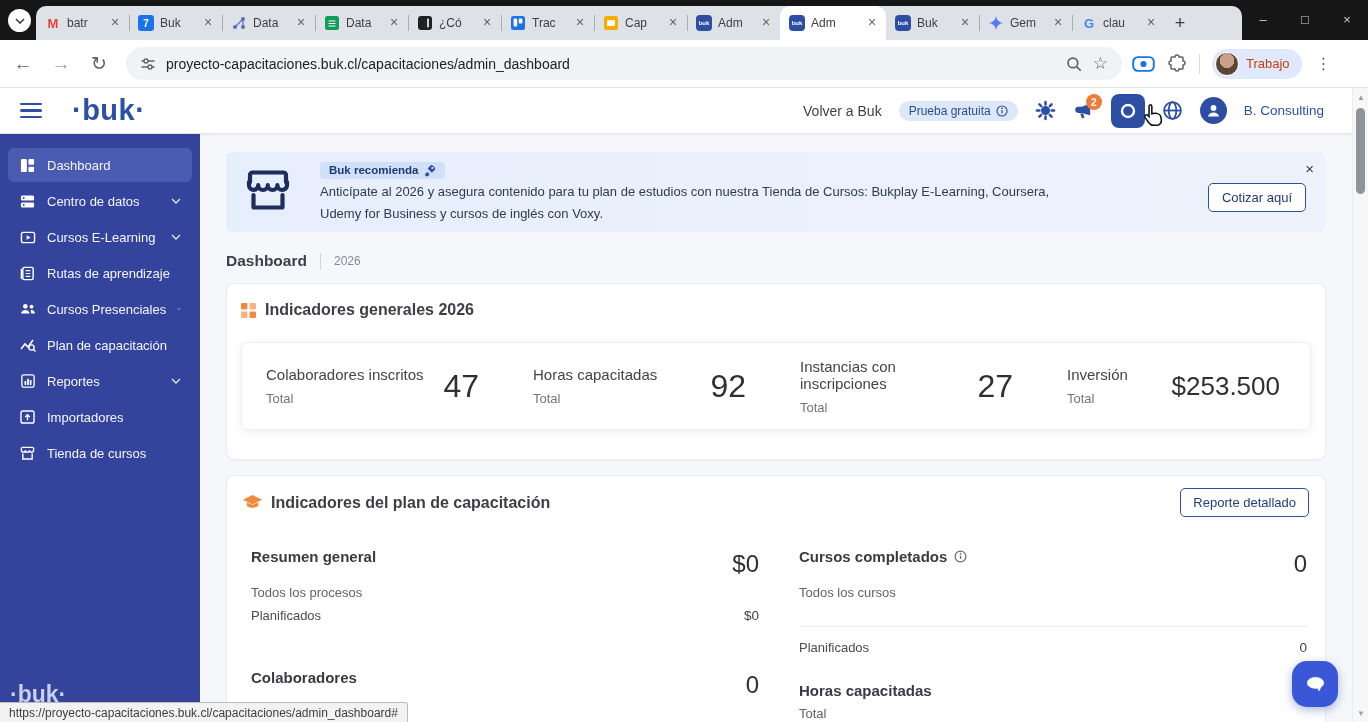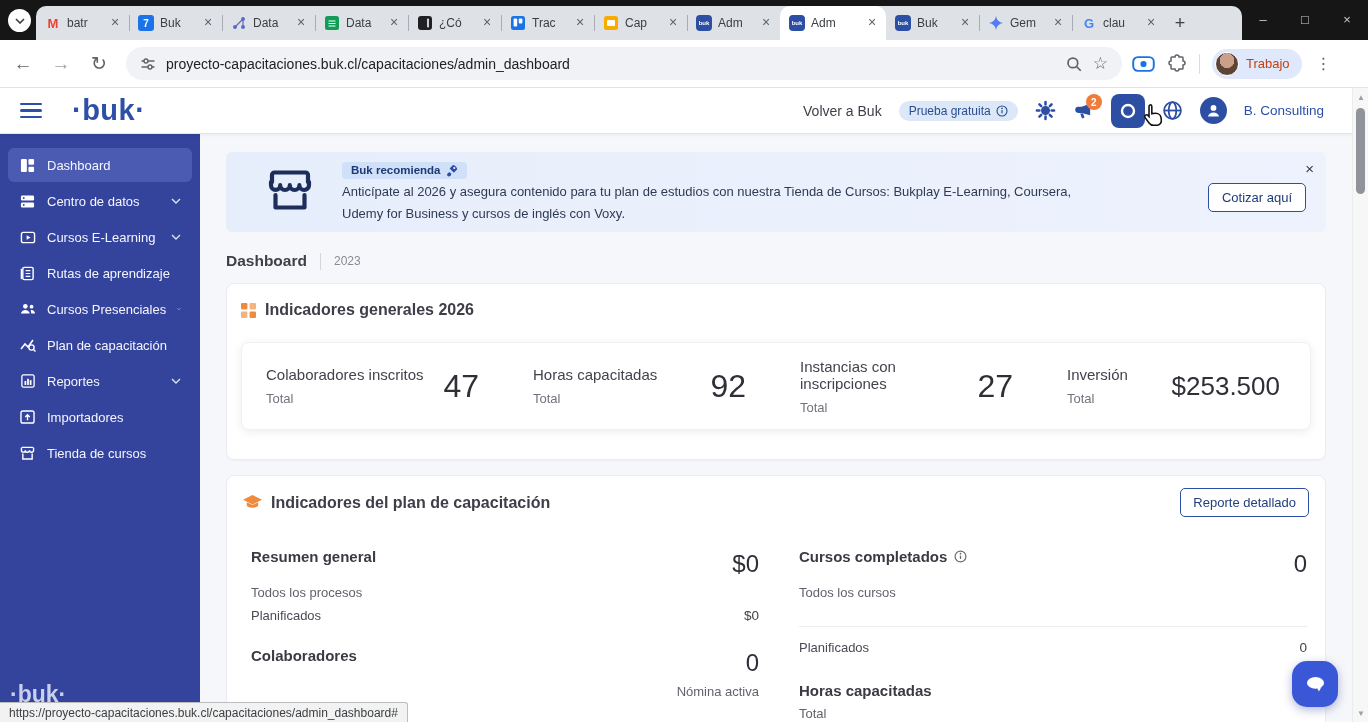--- a/index.html
+++ b/index.html
@@ -57,21 +57,21 @@
   .sidebar { position:absolute; top:134px; left:0; width:200px; bottom:0; background:#34439B; z-index:4; padding-top:12px; }
   .side-item { height:34px; margin:2px 8px; border-radius:6px; display:flex; align-items:center; gap:11px; padding:0 11px; color:#F4F6FF; font-size:13px; cursor:pointer; }
   .side-item.active { background:#4C5BB2; }
   .side-item .chev { margin-left:auto; opacity:.85; }
   .side-item .lbl { white-space:nowrap; }
   .side-icon { width:17px; height:17px; flex:none; display:flex; align-items:center; justify-content:center; }
   .side-footer { position:absolute; left:10px; bottom:14px; font-size:23px; font-weight:700; color:#C9D0EE; }
 
   
   .main { position:absolute; left:200px; top:134px; right:16px; bottom:0; background:#F6F7FA; overflow:hidden; padding:18px 26px 0; }
-  .banner { height:80px; background:linear-gradient(90deg,#E7EEFB,#EDF2FD); border-radius:6px; position:relative; display:flex; align-items:center; padding:0 38px; margin-bottom:20px; }
+  .banner { height:80px; background:linear-gradient(90deg,#E7EEFB,#EDF2FD); border-radius:6px; position:relative; display:flex; align-items:center; padding:0 16px; margin-bottom:20px; }
   .banner-icon { margin:0 26px 0 0; }
   .banner-body { display:flex; flex-direction:column; gap:4px; }
   .banner-badge { align-self:flex-start; background:#CFE0F8; border-radius:4px; padding:2px 9px; font-size:11.5px; font-weight:bold; color:#1D3A75; display:flex; align-items:center; gap:5px; }
   .banner-text { font-size:13px; color:#2E3B54; line-height:18px; }
   .banner-cta { position:absolute; right:20px; top:31px; background:#fff; border:1px solid #2C4FA3; border-radius:5px; padding:6px 13px; font-size:13px; color:#1F3A78; }
   .banner-close { position:absolute; right:12px; top:8px; font-size:15px; color:#3A3A44; }
 
   .breadcrumb { display:flex; align-items:center; gap:13px; margin:0 0 13px; }
   .bc-current { font-size:15.5px; font-weight:600; color:#3F3F49; }
   .bc-sep { width:1px; height:17px; background:#D5D6DC; }
@@ -458,21 +458,21 @@
         <span class="banner-text">Anticípate al 2026 y asegura contenido para tu plan de estudios con nuestra Tienda de Cursos: Bukplay E-Learning, Coursera,</span>
         <span class="banner-text">Udemy for Business y cursos de inglés con Voxy.</span>
       </div>
       <button class="banner-cta">Cotizar aquí</button>
       <span class="banner-close">×</span>
     </div>
 
     <div class="breadcrumb">
       <span class="bc-current">Dashboard</span>
       <span class="bc-sep"></span>
-      <span class="bc-year">2023</span>
+      <span class="bc-year">2026</span>
     </div>
 
     <div class="card card1">
       <div class="card-head">
         <svg width="15" height="15" viewBox="0 0 14 14">
             <rect width="6" height="6" rx="1" fill="#EE8B3E"></rect>
             <rect x="8" width="6" height="6" rx="1" fill="#F5B47F"></rect>
             <rect y="8" width="6" height="6" rx="1" fill="#F5B47F"></rect>
             <rect x="8" y="8" width="6" height="6" rx="1" fill="#EE8B3E"></rect>
           </svg>
@@ -526,21 +526,21 @@
             <div class="pg-head">
               <span class="pg-title">Resumen general</span>
               <span class="bigval">$0</span>
             </div>
             <div class="pg-sub">Todos los procesos</div>
             <div class="pg-row tight">
               <span>Planificados</span>
               <span class="smallval">$0</span>
             </div>
           </div>
-          <div class="pgroup pgroup2" style="margin-top:24px;text-align:right;">
+          <div class="pgroup pgroup2" style="margin-top:46px;">
             <div class="pg-head">
               <span class="pg-title">Colaboradores</span>
               <span class="bigval">0</span>
             </div>
             <div class="pg-sub">Nómina activa</div>
 
           </div>
         </div>
 
         <div>

